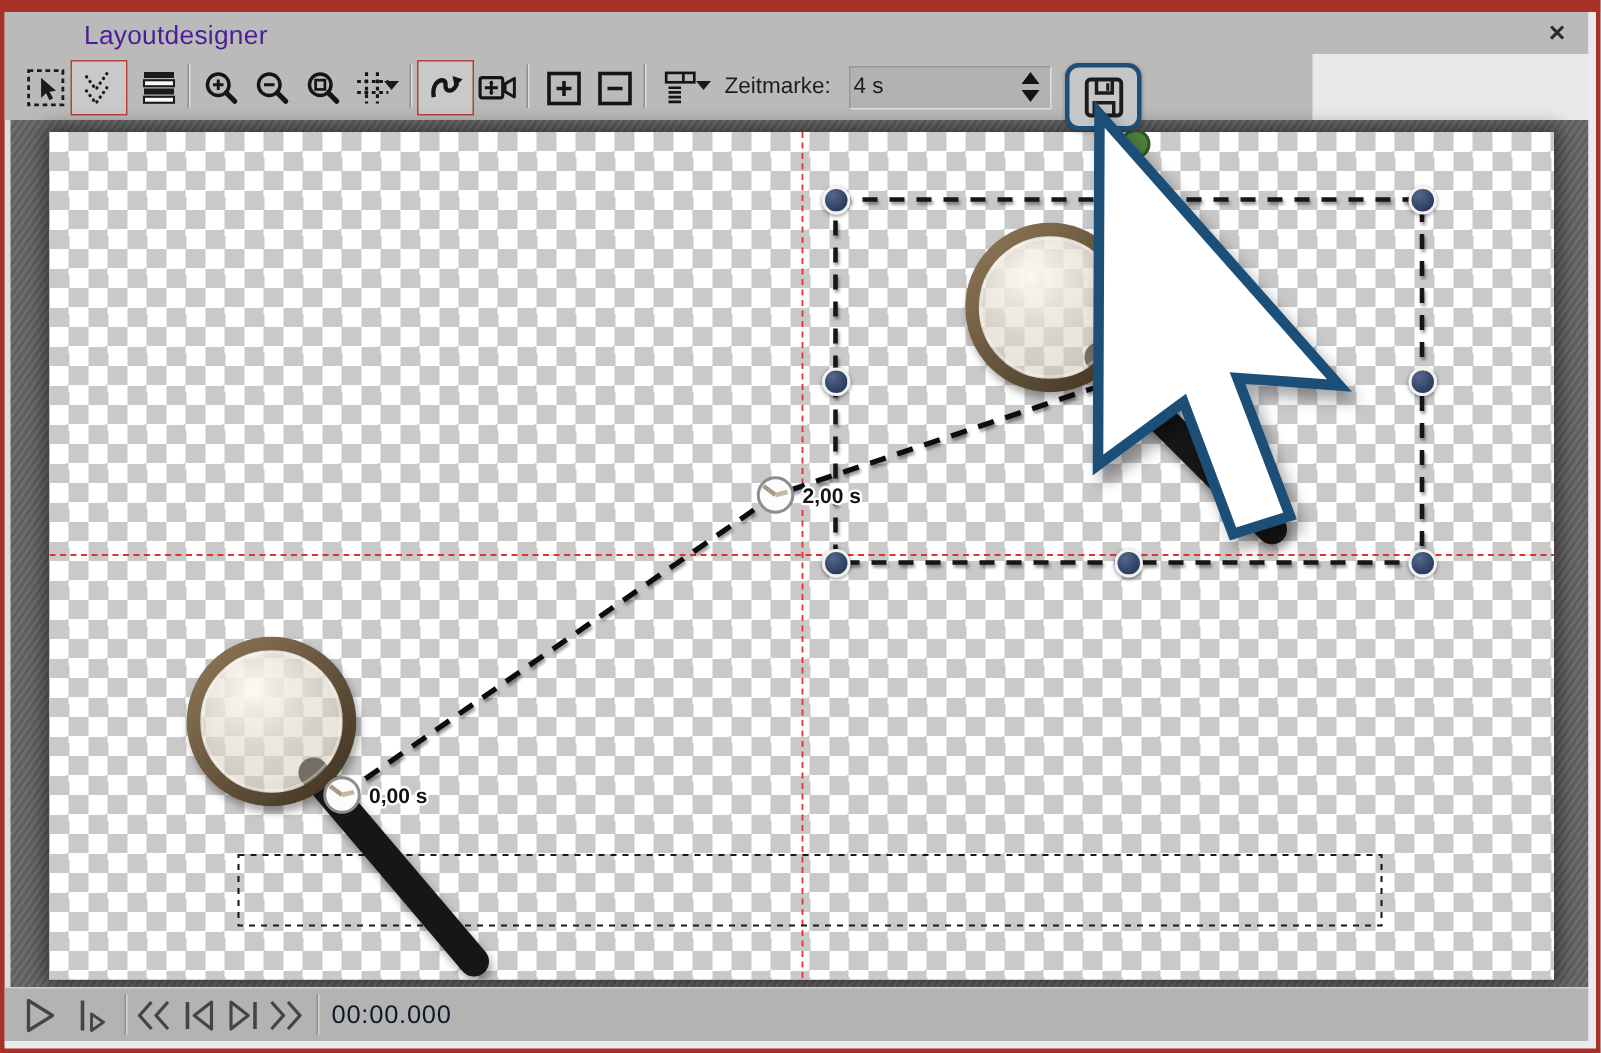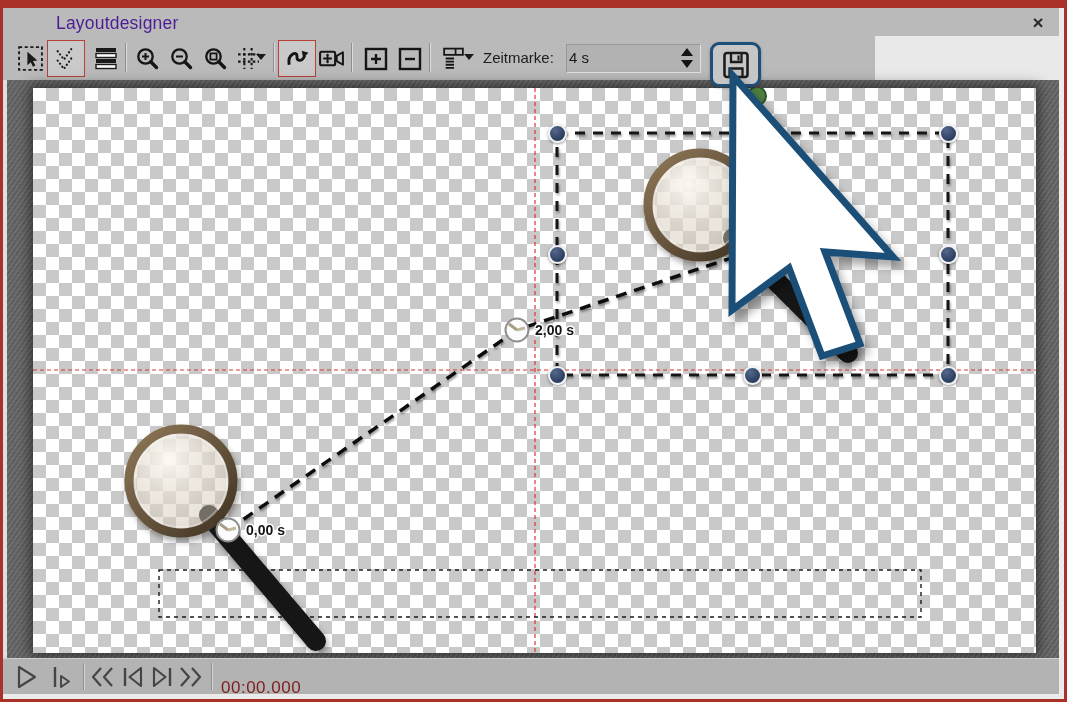--- a/index.html
+++ b/index.html
@@ -66,21 +66,21 @@
     fill:#141414;stroke:#ffffff;stroke-width:3px;paint-order:stroke;}
 
   
   #cursor{left:700px;top:55px;z-index:100;overflow:visible;pointer-events:none;}
 
   
   #playbar{left:3px;top:658px;width:1056px;height:36px;background:#b3b3b3;border-top:1px solid #cfcfcf;box-sizing:border-box;}
   .pb{position:absolute;top:4px;width:28px;height:28px;display:flex;align-items:center;justify-content:center;}
   .pb-sep{position:absolute;top:4px;width:2px;height:27px;
     background:linear-gradient(90deg,#8f8f8f 0 1px,#d6d6d6 1px 2px);}
-  #time-display{left:218px;top:8px;font-size:17px;color:#7f1d1d;letter-spacing:.5px;margin-top:11px;}
+  #time-display{left:218px;top:8px;font-size:17px;color:#0f172a;letter-spacing:.5px;}
 </style>
 </head>
 <body>
 
 <div id="win">
 
   <div class="abs" id="top-strip"></div>
   <div class="abs" id="titlebar">
     <span class="abs" id="title-text">Layoutdesigner</span>
     <div class="abs" id="close-btn">×</div>

